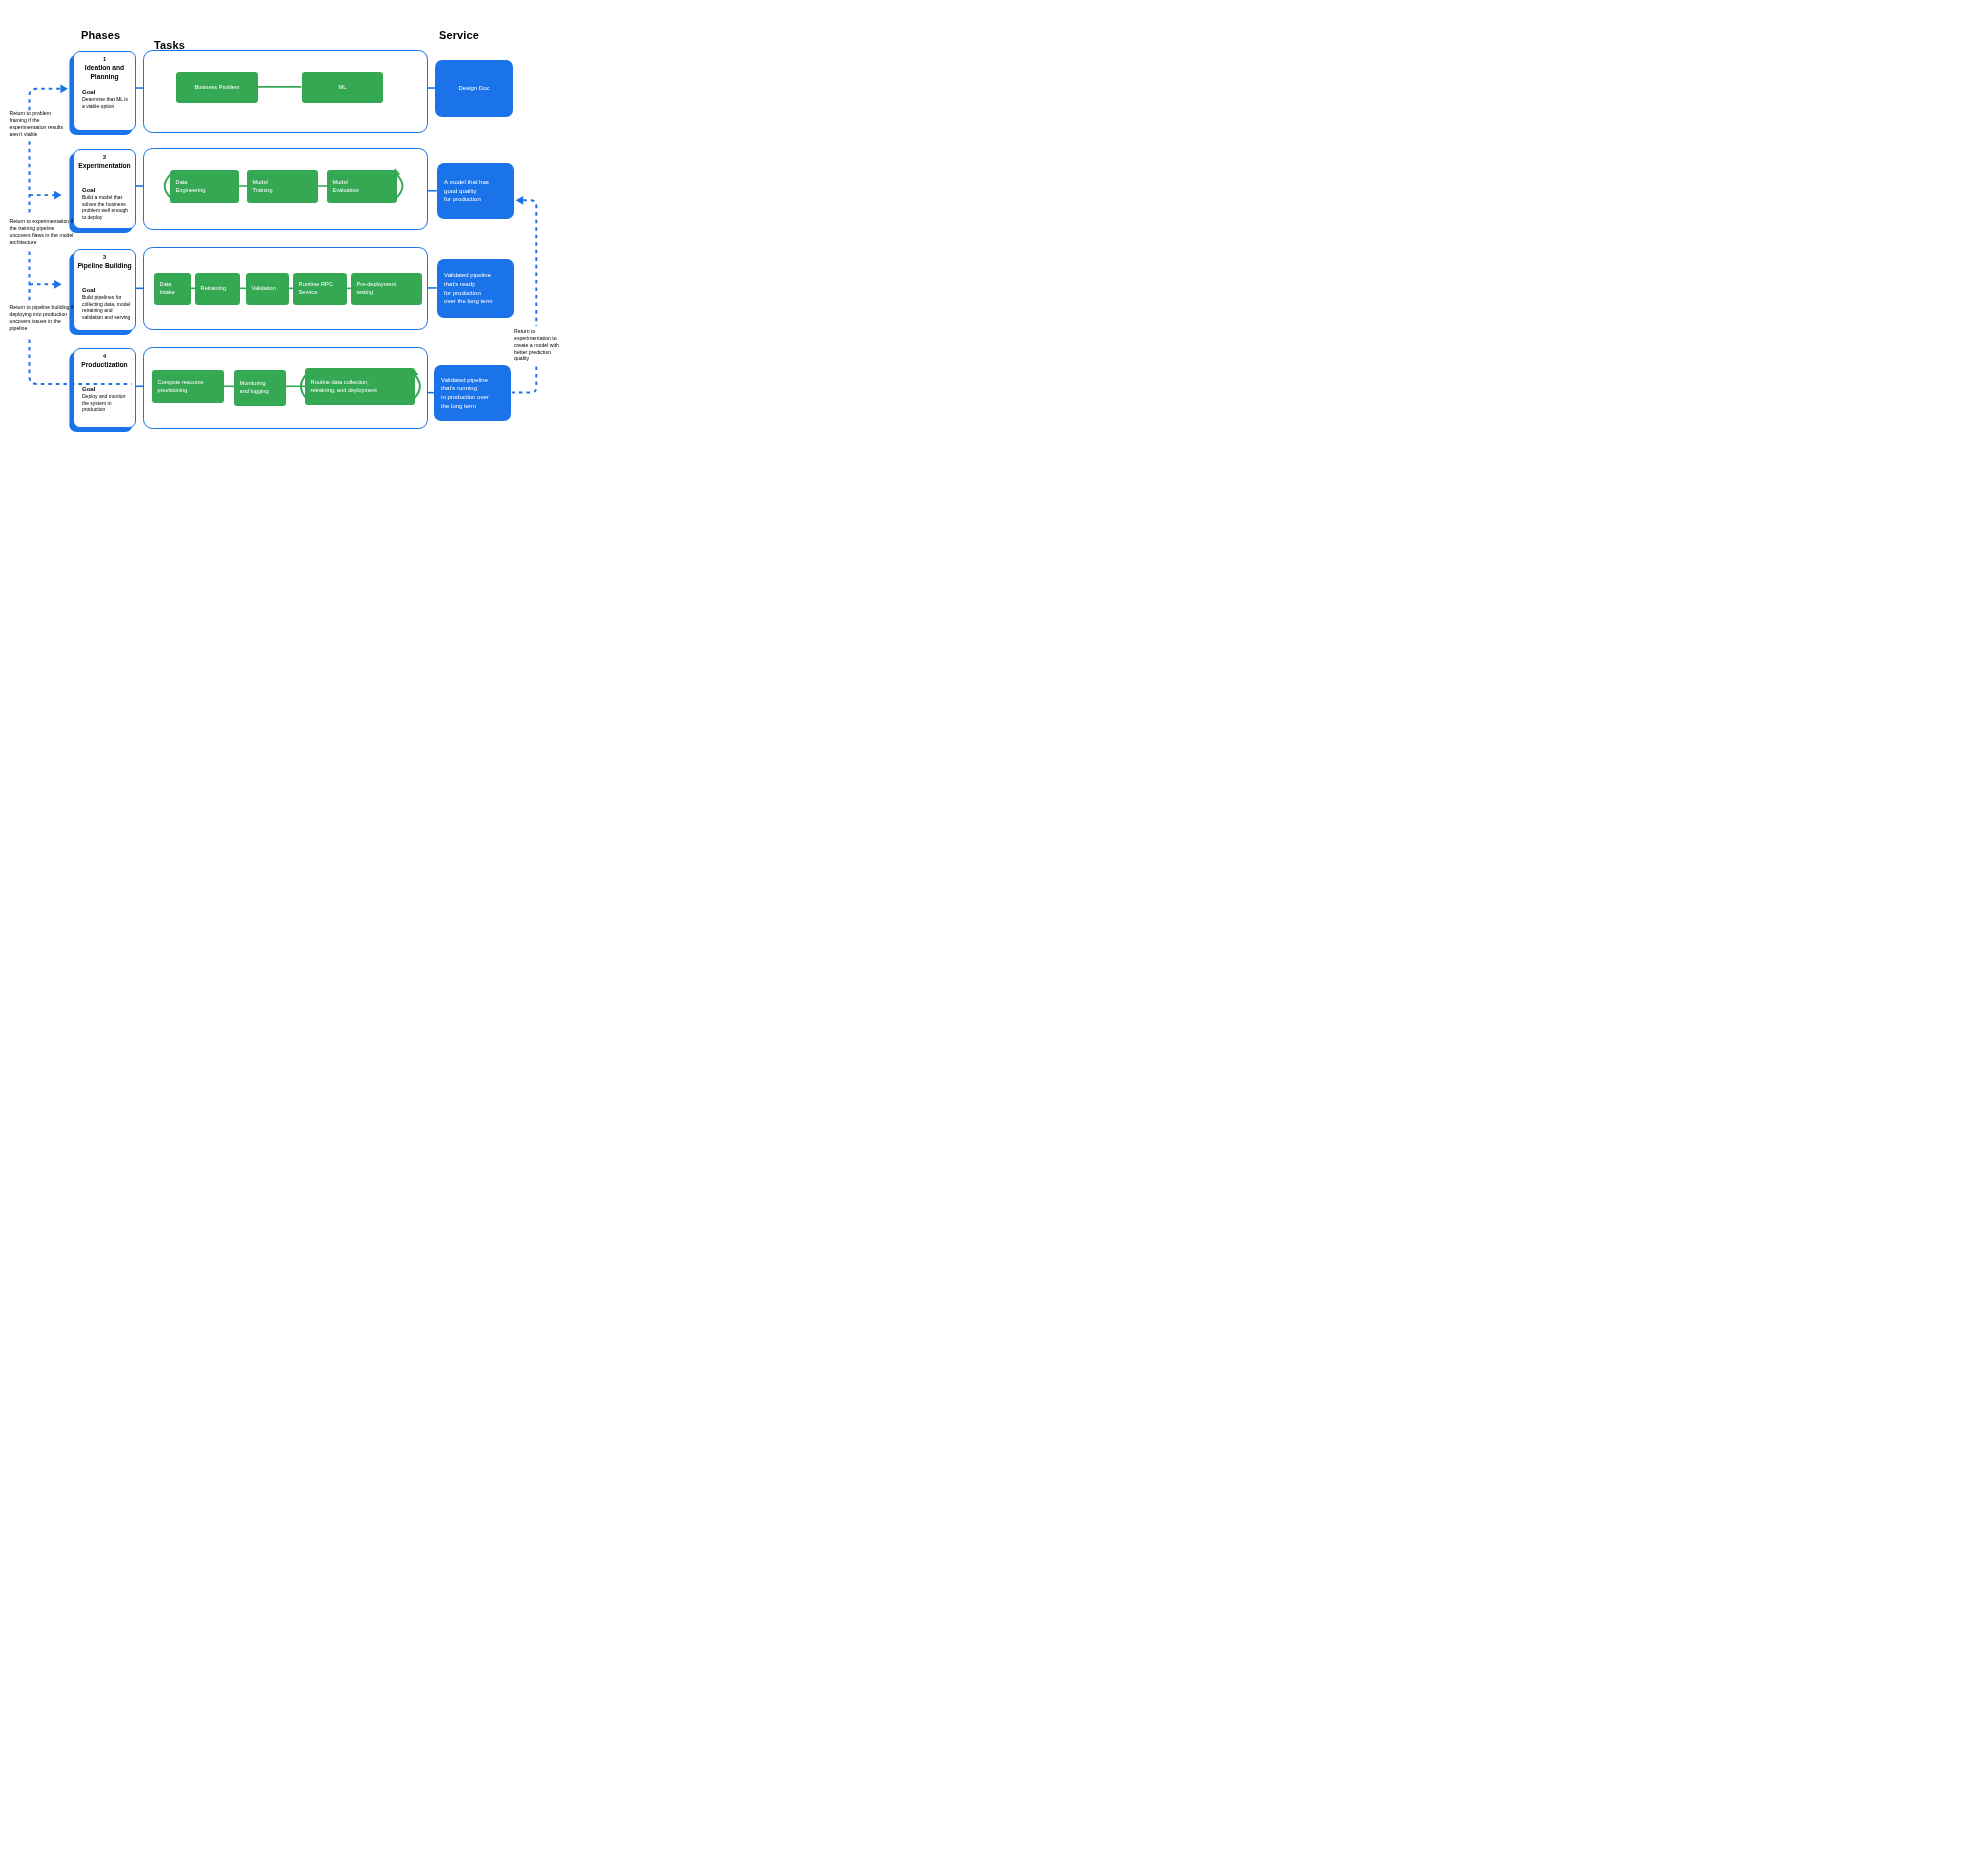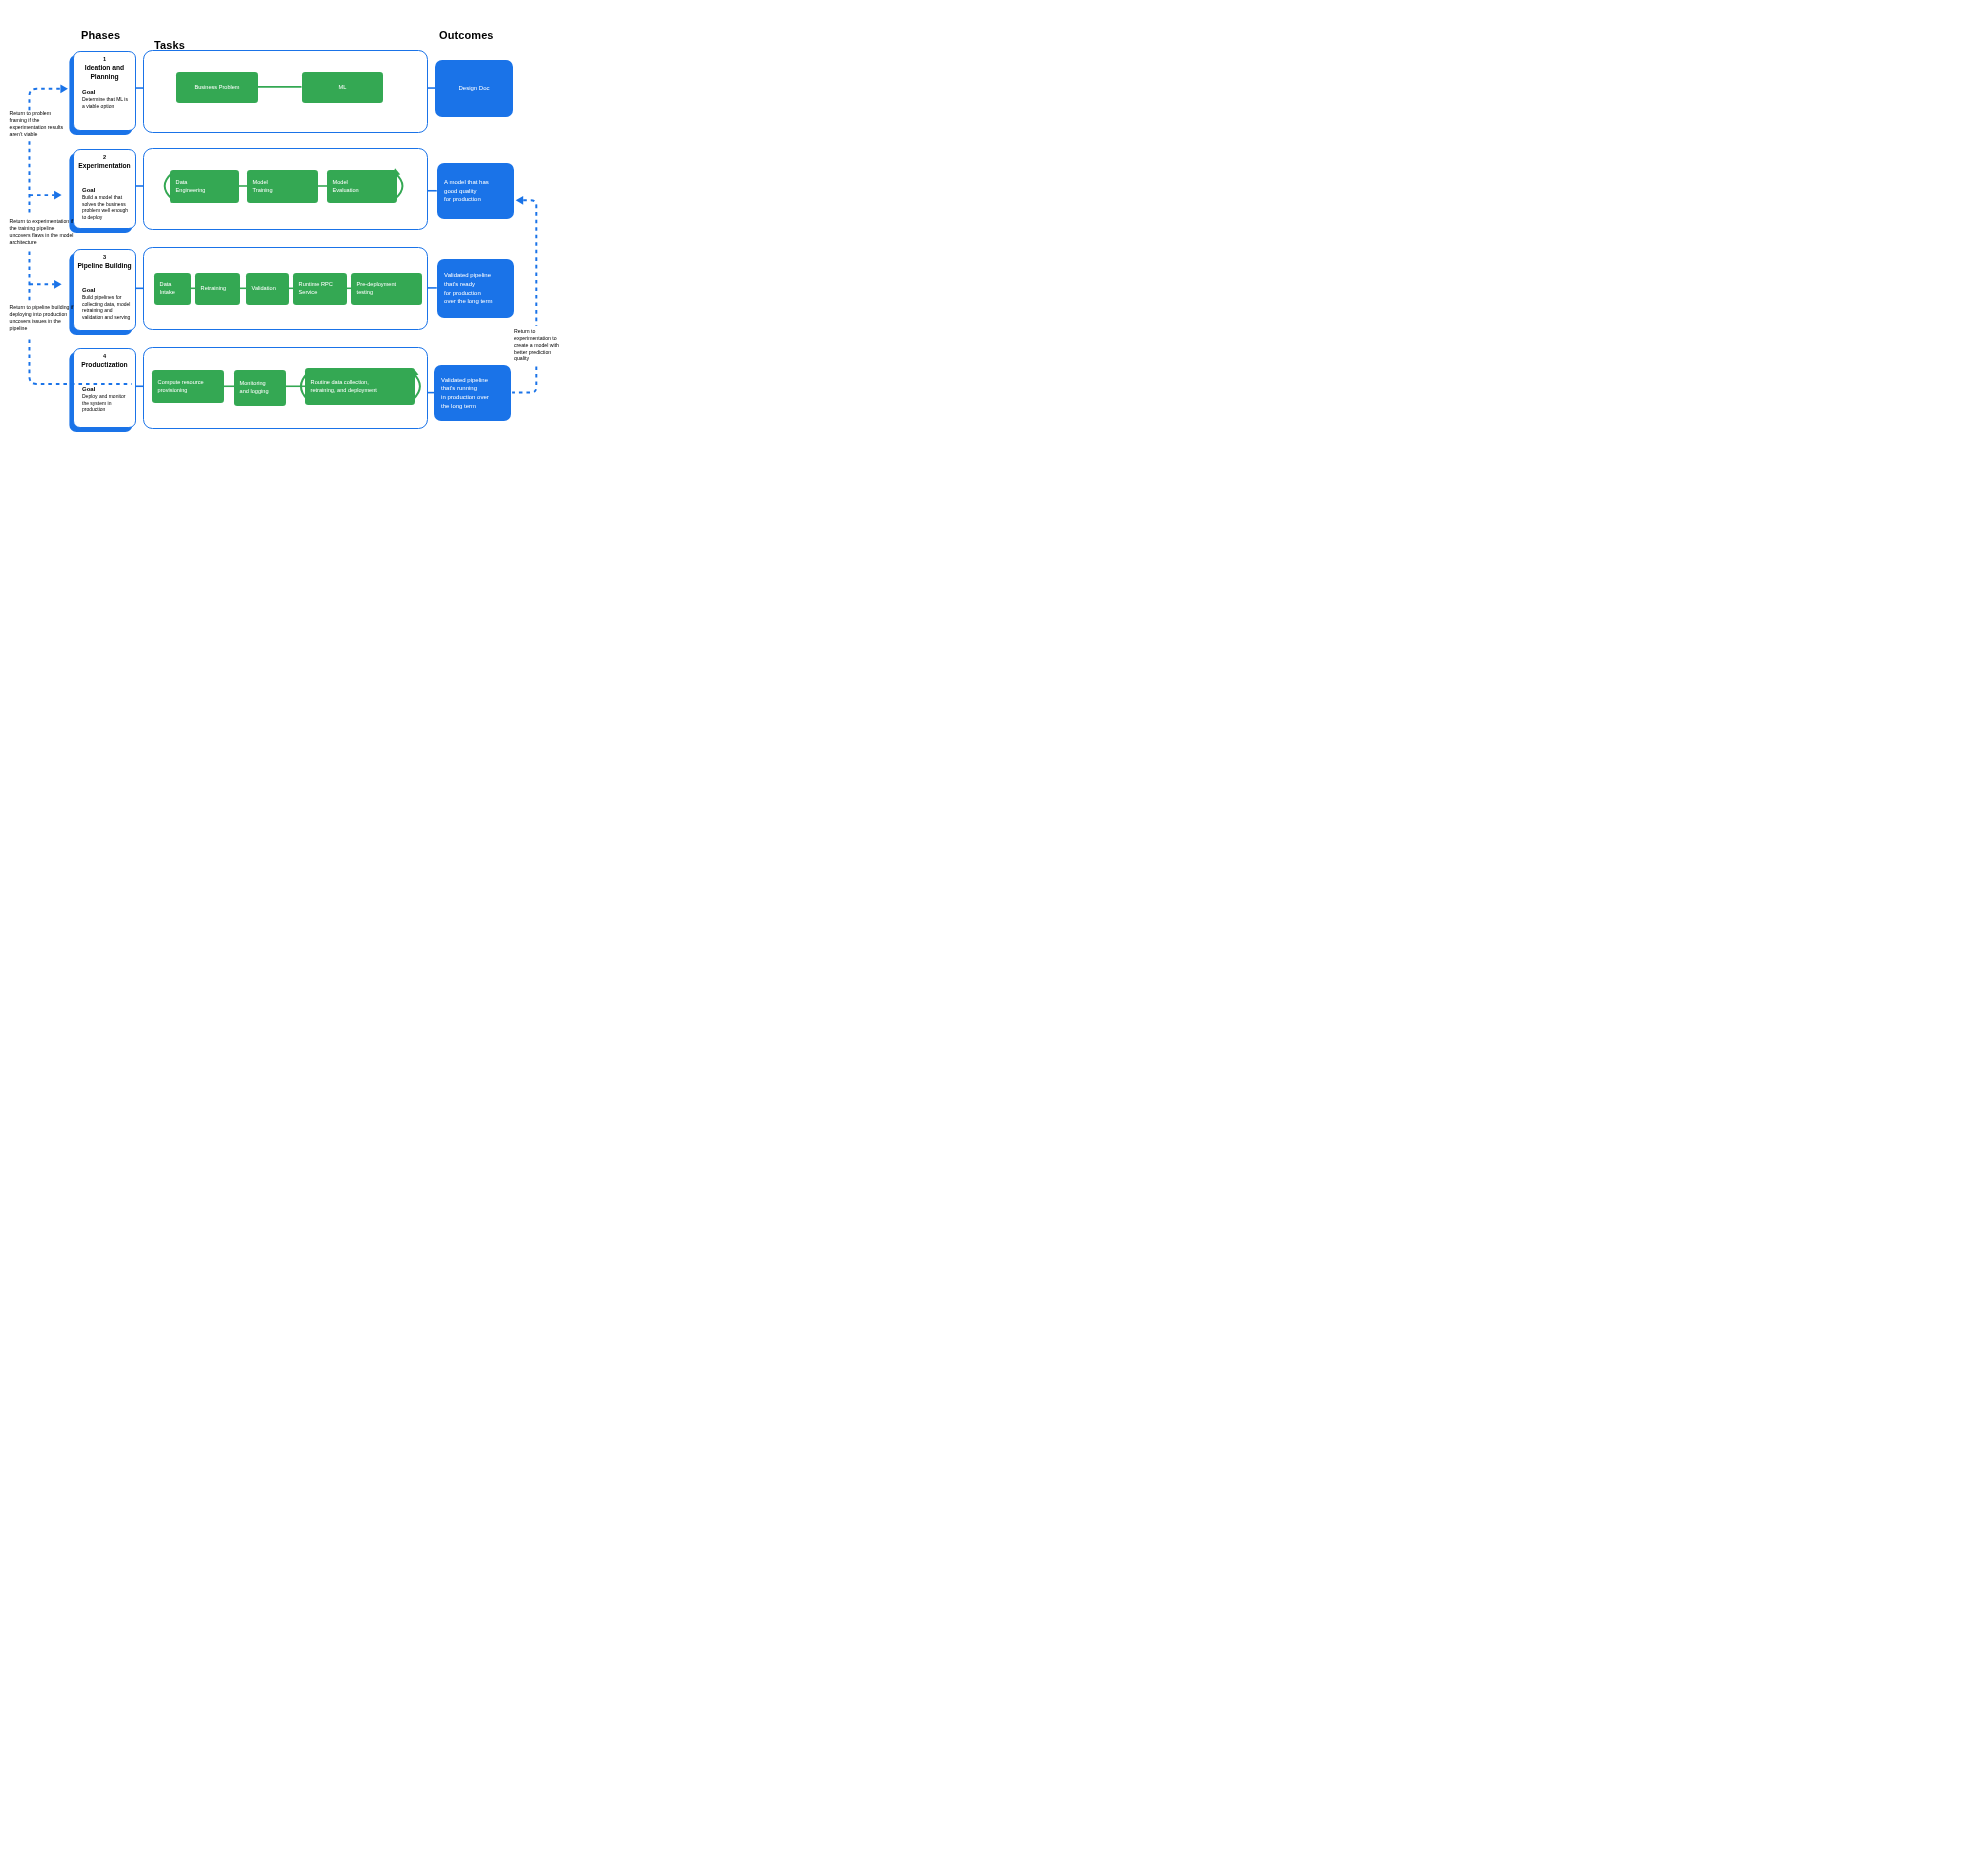--- a/index.html
+++ b/index.html
@@ -34,21 +34,21 @@
   .note{position:absolute;font-size:5.2px;line-height:1.32;color:#000;}
   #overlay{position:absolute;left:0;top:0;width:563px;height:464px;pointer-events:none;}
 </style>
 </head>
 <body>
 
 <div class="canvas">
 
   <div class="col-header" id="hdr-phases">Phases</div>
   <div class="col-header" id="hdr-tasks">Tasks</div>
-  <div class="col-header" id="hdr-outcomes">Outcomes</div>
+  <div class="col-header" id="hdr-outcomes">Service</div>
 
   <div class="phase-card" style="top:51px;height:80px;">
     <div class="phase-num">1</div>
     <div class="phase-title">Ideation and
 Planning</div>
     <div class="goal-label">Goal</div>
     <div class="goal-text">Determine that ML is a viable option</div>
   </div>
   <div class="task-container" style="top:50px;height:83px;"></div>
   <div class="task-box task-center" style="left:176px;top:72px;width:82px;height:31px;">

